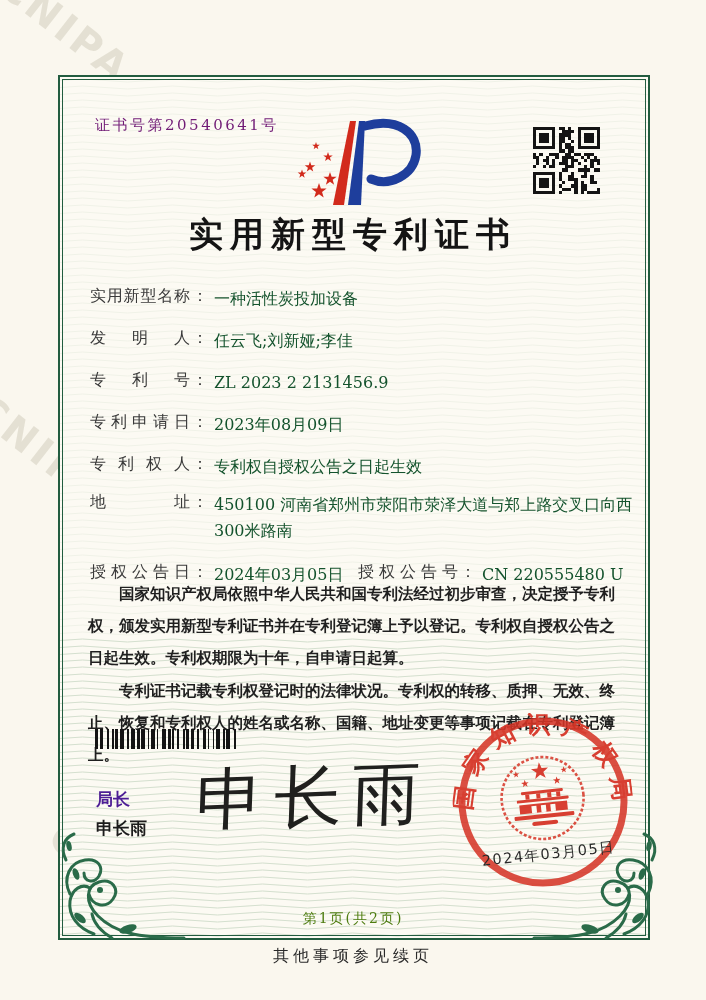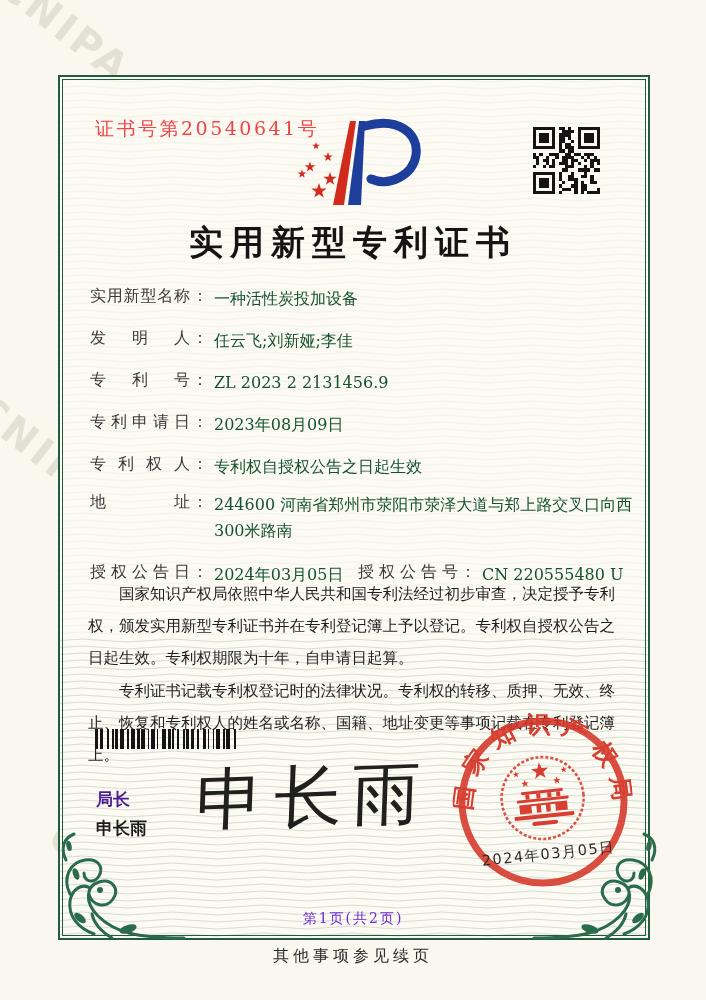--- a/index.html
+++ b/index.html
@@ -32,70 +32,70 @@
   .frame-inner{position:absolute;inset:2px;border:1px solid #225c3f;}
   .waves{position:absolute;inset:0;z-index:0;}
   .flourish{position:absolute;z-index:6;}
   .flourish.bl{left:36px;top:830px;}
   .flourish.br{left:532px;top:830px;transform:scaleX(-1);}
 
   .content{position:absolute;inset:0;z-index:4;}
 
   
   .cert-no{
-    position:absolute;left:95px;top:116px;font-size:19px;
-    letter-spacing:2.5px;color:#ef4444;
+    position:absolute;left:95px;top:116px;font-size:15px;
+    letter-spacing:2.5px;color:#701a75;
   }
   .logo{position:absolute;left:286px;top:116px;width:140px;height:94px;}
   .qr{position:absolute;left:533px;top:127px;width:67px;height:67px;}
 
   .title{
-    position:absolute;left:0;top:220px;width:706px;text-align:center;
+    position:absolute;left:0;top:212px;width:706px;text-align:center;
     font-size:34px;font-weight:bold;letter-spacing:7px;color:#141414;
   }
 
   
   .frow{position:absolute;left:90px;font-size:16px;color:#2e2e2e;}
   .flabel{
     display:inline-block;width:100px;vertical-align:top;
     text-align:justify;text-align-last:justify;color:#3a3a3a;
   }
   .fcolon{display:inline-block;vertical-align:top;margin:0 6px 0 2px;color:#3a3a3a;}
   .fvalue{display:inline-block;vertical-align:top;max-width:430px;line-height:26px;color:#14532d;}
   .r1{top:286px;} .r2{top:328px;} .r3{top:370px;} .r4{top:412px;}
   .r5{top:454px;} .r6{top:492px;} .rg{top:546px;width:560px;margin-top:16px;}
   .grant-no{position:absolute;left:268px;top:0;white-space:nowrap;}
 
   
   .paras{
     position:absolute;left:88px;top:578px;width:534px;
     font-size:15.5px;line-height:32px;color:#1f1f1f;
   }
-  .paras p{margin:0 0 1px 0;text-indent:2em;}
+  .paras p{margin:0 0 1px 0;text-indent:2em;font-weight:bold;}
 
   
   .barcode{
     position:absolute;left:95px;top:729px;width:192px;height:20px;
     display:flex;align-items:stretch;
   }
   .barcode i{display:block;background:#141414;height:100%;}
   .sig-title{position:absolute;left:96px;top:788px;font-size:17px;font-weight:bold;
     font-family:"DejaVu Sans","Liberation Sans",sans-serif;color:#4c1d95;}
   .sig-name{position:absolute;left:96px;top:817px;font-size:17px;font-weight:bold;
     font-family:"DejaVu Sans","Liberation Sans",sans-serif;color:#1c1c1c;}
   .autograph{
     position:absolute;left:196px;top:752px;font-size:68px;color:#20201e;
     letter-spacing:10px;transform:rotate(-2deg) skewX(-4deg);font-weight:500;
     white-space:nowrap;
   }
   .seal{position:absolute;left:453px;top:712px;width:180px;height:180px;
     transform:rotate(-6deg);opacity:0.94;}
 
   .page-no{position:absolute;left:0;top:910px;width:706px;text-align:center;
-    font-size:14px;color:#6d28d9;letter-spacing:2px;}
+    font-size:14px;color:#4d7c0f;letter-spacing:2px;}
   .continuation{position:absolute;left:0;top:946px;width:706px;text-align:center;
     font-size:16px;color:#2a2a2a;letter-spacing:4px;z-index:3;}
 </style>
 </head>
 <body>
 
 <div class="page">
 
   <div class="wm wm1">CNIPA</div>
   <div class="wm wm2">CNIPA</div>
@@ -408,21 +408,21 @@
     <div class="frow r3">
       <span class="flabel">专利号</span><span class="fcolon">：</span><span class="fvalue">ZL 2023 2 2131456.9</span>
     </div>
     <div class="frow r4">
       <span class="flabel">专利申请日</span><span class="fcolon">：</span><span class="fvalue">2023年08月09日</span>
     </div>
     <div class="frow r5">
       <span class="flabel">专利权人</span><span class="fcolon">：</span><span class="fvalue">专利权自授权公告之日起生效</span>
     </div>
     <div class="frow r6">
-      <span class="flabel">地址</span><span class="fcolon">：</span><span class="fvalue">244600 河南省郑州市荥阳市荥泽大道与郑上路交叉口向西300米路南</span>
+      <span class="flabel">地址</span><span class="fcolon">：</span><span class="fvalue">450100 河南省郑州市荥阳市荥泽大道与郑上路交叉口向西300米路南</span>
     </div>
     <div class="frow rg">
       <span class="flabel">授权公告日</span><span class="fcolon">：</span><span class="fvalue">2024年03月05日</span>
       <span class="grant-no">
         <span class="flabel">授权公告号</span><span class="fcolon">：</span><span class="fvalue">CN 220555480 U</span>
       </span>
     </div>
 
     <div class="paras">
       <p>国家知识产权局依照中华人民共和国专利法经过初步审查，决定授予专利权，颁发实用新型专利证书并在专利登记簿上予以登记。专利权自授权公告之日起生效。专利权期限为十年，自申请日起算。</p>

